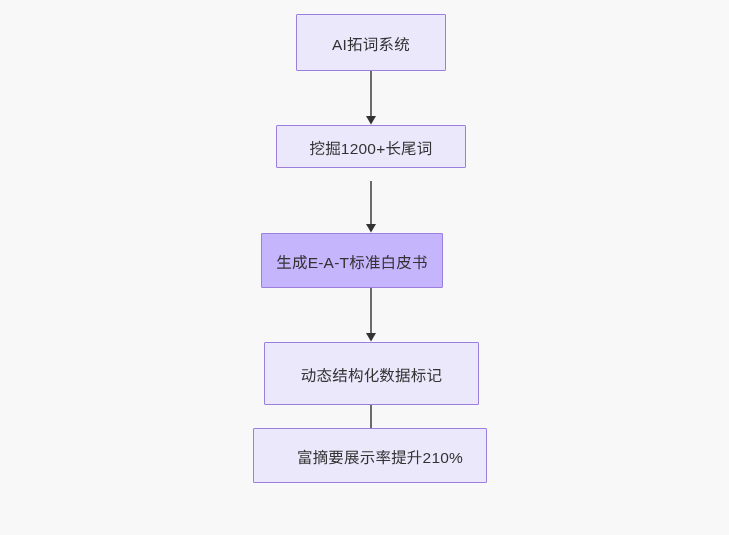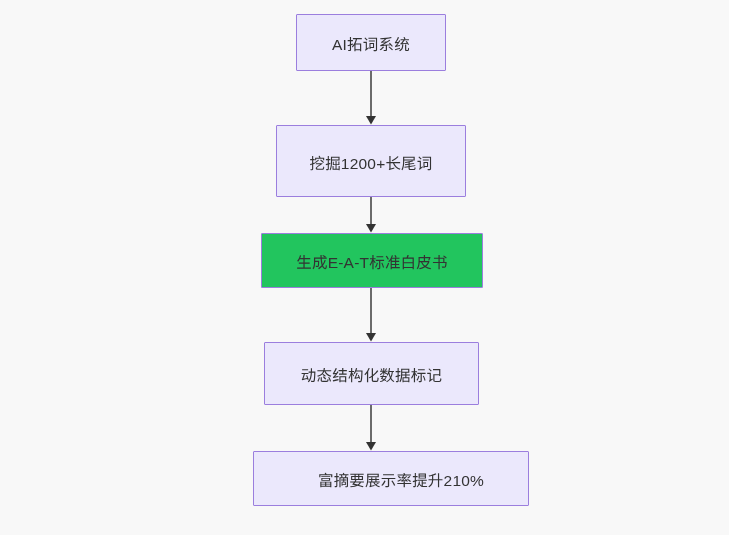--- a/index.html
+++ b/index.html
@@ -74,26 +74,26 @@
         <svg width="16" height="54">
           <line x1="8" y1="0" x2="8" y2="46" stroke="#6b6b6b" stroke-width="2"></line>
           <polygon points="3,45 13,45 8,53.5" fill="#333333"></polygon>
         </svg>
       </div>
     </div>
   <div id="node-layer">
       <div class="node" style="left: 296px; top: 14px; width: 150px; height: 57px; background: rgb(235, 232, 252); border-color: rgb(155, 126, 222);">
         <span class="node-label" style="color: rgb(51, 51, 51);">AI拓词系统</span>
       </div>
-      <div class="node" style="left: 276px; top: 125px; width: 190px; height: 72px; background: rgb(235, 232, 252); border-color: rgb(155, 126, 222);">
+      <div class="node" style="left: 276px; top: 125px; width: 190px; height: 43px; background: rgb(235, 232, 252); border-color: rgb(155, 126, 222);">
         <span class="node-label" style="color: rgb(51, 51, 51);">挖掘1200+长尾词</span>
       </div>
-      <div class="node" style="left: 261px; top: 233px; width: 222px; height: 55px; background: #22c55e; border-color: rgb(155, 126, 222);">
+      <div class="node" style="left: 261px; top: 233px; width: 182px; height: 55px; background: #c4b5fd; border-color: rgb(155, 126, 222);">
         <span class="node-label" style="color: rgb(51, 51, 51);">生成E-A-T标准白皮书</span>
       </div>
       <div class="node" style="left: 264px; top: 342px; width: 215px; height: 63px; background: rgb(235, 232, 252); border-color: rgb(155, 126, 222);">
         <span class="node-label" style="color: rgb(51, 51, 51);">动态结构化数据标记</span>
       </div>
-      <div class="node" style="left: 253px; top: 451px; width: 276px; height: 55px; background: rgb(235, 232, 252); border-color: rgb(155, 126, 222); padding-left: 20px;">
+      <div class="node" style="left: 253px; top: 428px; width: 234px; height: 55px; background: rgb(235, 232, 252); border-color: rgb(155, 126, 222); padding-left: 20px;">
         <span class="node-label" style="color: rgb(51, 51, 51);">富摘要展示率提升210%</span>
       </div>
     </div>
 </div>
 
 </body></html>

